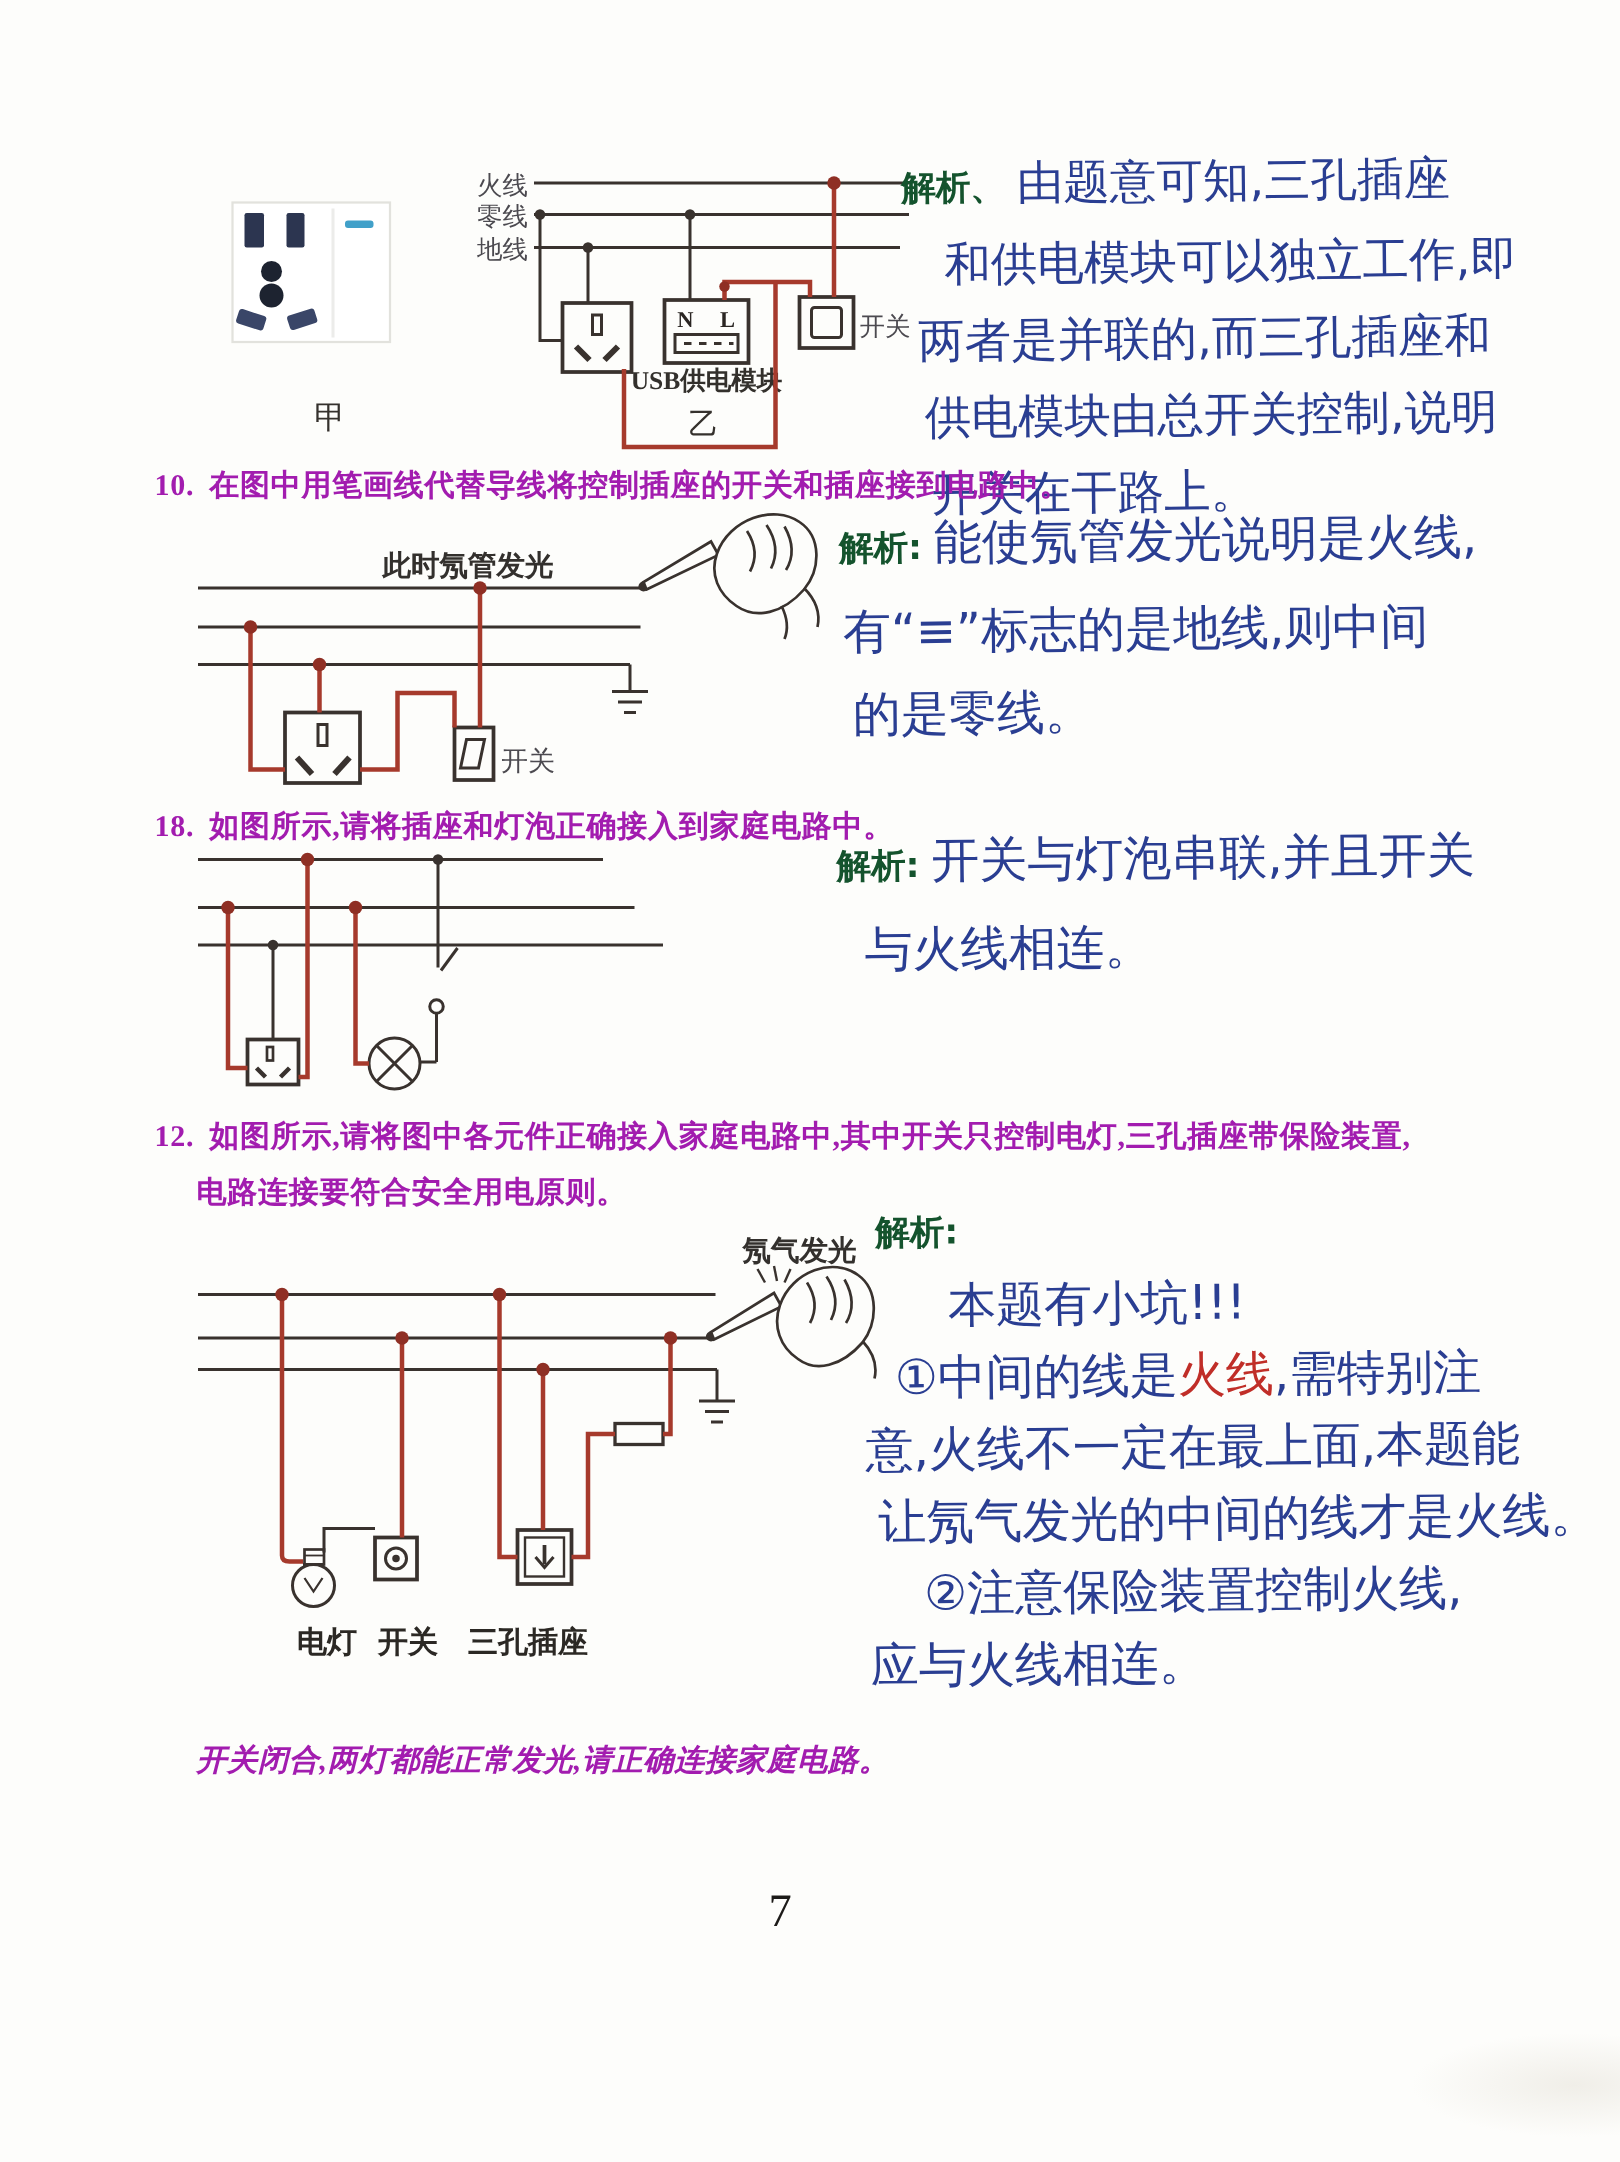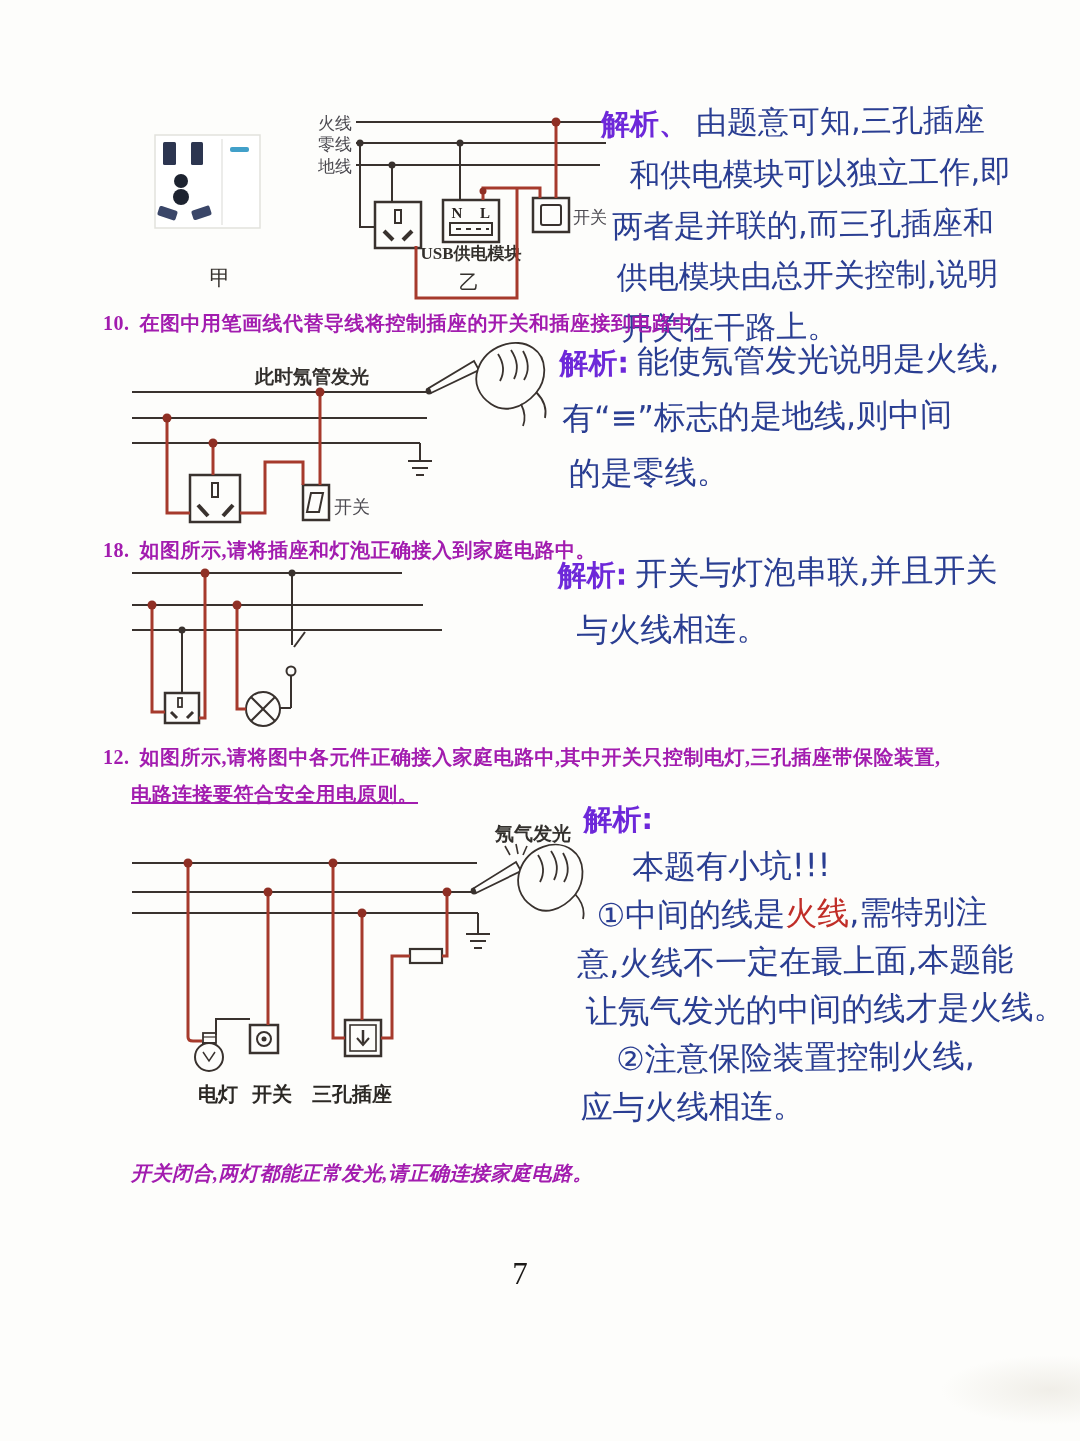--- a/index.html
+++ b/index.html
@@ -6,21 +6,21 @@
   body{width:1080px;height:1441px;background:#fdfdfb;position:relative;overflow:hidden;
        font-family:"Liberation Serif","DejaVu Serif",serif;}
   .page{position:absolute;left:0;top:0;width:1080px;height:1441px;}
   
   .q{position:absolute;color:#a21caf;font-weight:600;font-size:20px;letter-spacing:0.5px;white-space:nowrap;}
   .q .qnum{margin-right:10px;}
   
   .hw{position:absolute;color:#2a3e92;font-family:"DejaVu Sans",sans-serif;font-size:31px;
       transform:rotate(-0.6deg);white-space:nowrap;}
   .hw .line{line-height:51px;}
-  .hw .marker{color:#6d28d9;font-weight:bold;font-size:29px;margin-right:8px;}
+  .hw .marker{color:#14532d;font-weight:bold;font-size:23px;margin-right:8px;}
   .hw .red{color:#c02e28;}
   .a1{left:602px;top:96px;}
   .a1 .l2{margin-left:28px;} .a1 .l3{margin-left:10px;} .a1 .l4{margin-left:14px;} .a1 .l5{margin-left:18px;}
   .a2{left:560px;top:333px;font-size:32px;} .a2 .line{line-height:55px;}
   .a2 .l2{margin-left:2px;} .a2 .l3{margin-left:8px;}
   .a3{left:558px;top:545px;font-size:32px;} .a3 .line{line-height:55px;}
   .a3 .l2{margin-left:18px;}
   .a4{left:585px;top:792px;font-size:32px;} .a4 .line{line-height:48px;}
   .a4 .l2{margin-left:48px;} .a4 .l3{margin-left:12px;} .a4 .l4{margin-left:-8px;}
   .a4 .l5{margin-left:0px;} .a4 .l6{margin-left:30px;} .a4 .l7{margin-left:-6px;}
@@ -222,21 +222,21 @@
   </svg>
 
   <div class="hw a3">
     <div class="line l1"><span class="marker">解析:</span><span>开关与灯泡串联,并且开关</span></div>
     <div class="line l2">与火线相连。</div>
   </div>
 
   <div class="q" style="left:103px;top:744px;">
     <span class="qnum">12.</span><span>如图所示,请将图中各元件正确接入家庭电路中,其中开关只控制电灯,三孔插座带保险装置,</span>
   </div>
-  <div class="q" style="left:131px;top:781px;text-decoration:underline;">
+  <div class="q" style="left:131px;top:781px;">
     <span>电路连接要符合安全用电原则。</span>
   </div>
 
   <svg class="fig" style="left:125px;top:815px;" width="460" height="295" viewBox="125 815 460 295">
     <text x="533" y="840" font-size="19" font-weight="600" fill="#33302d" text-anchor="middle">氖气发光</text>
     <g stroke="#39322e" stroke-width="1.6">
       <line x1="505" y1="846" x2="510" y2="855"></line>
       <line x1="516" y1="844" x2="518" y2="854"></line>
       <line x1="527" y1="846" x2="523" y2="855"></line>
     </g>

